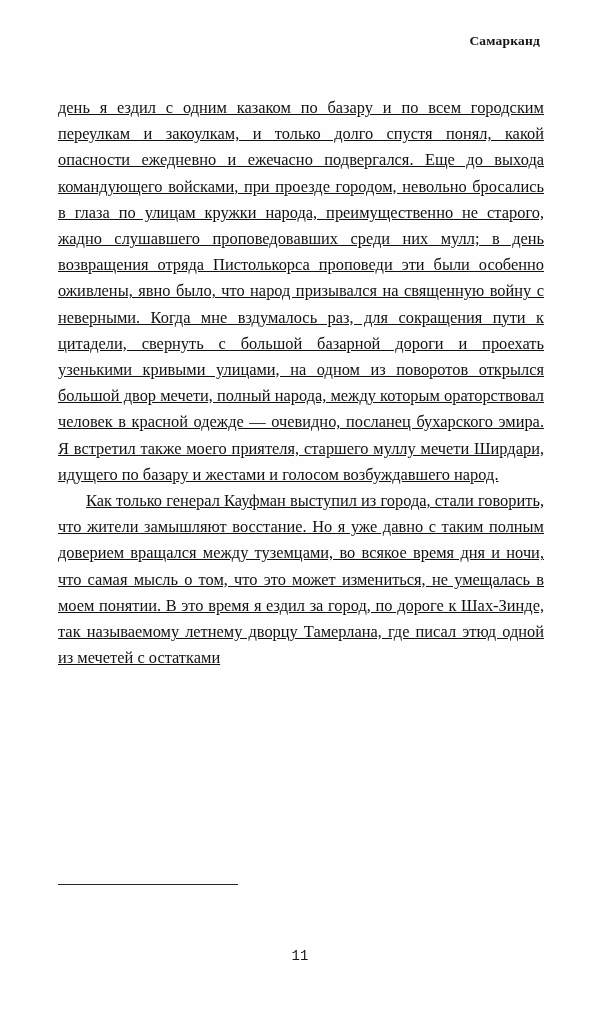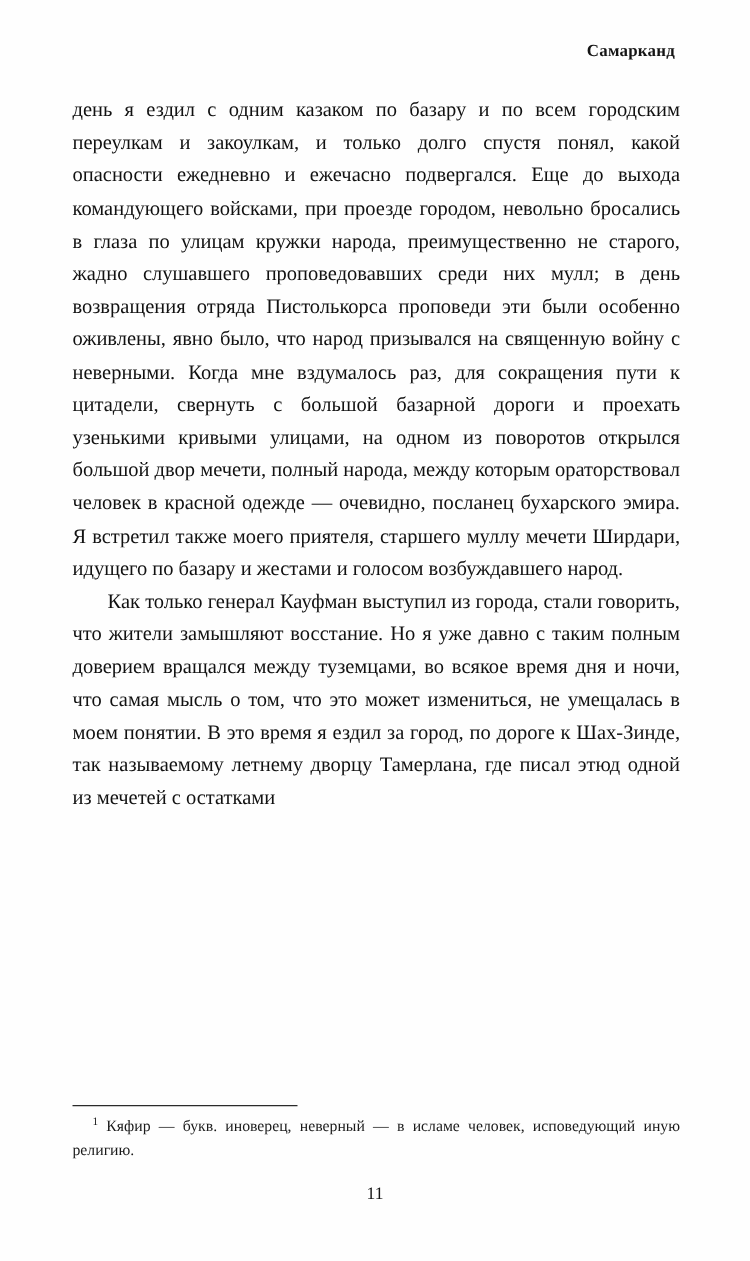--- a/index.html
+++ b/index.html
@@ -26,23 +26,24 @@
     position: absolute;
     top: 33px;
     right: 60px;
     font-size: 13.5px;
     font-weight: bold;
     letter-spacing: 0.2px;
     color: #141414;
   }
   .body-col {
     position: absolute;
-    top: 75px;
+    top: 95px;
     left: 58px;
     width: 486px;
+    text-decoration: underline;
   }
   .body-col p {
     margin: 0;
     font-size: 16.4px;
     line-height: 26.2px;
     text-align: justify;
     text-justify: inter-word;
     -webkit-hyphens: manual;
     hyphens: manual;
     color: #111111;
@@ -75,20 +76,21 @@
     line-height: 0;
   }
   .page-number {
     position: absolute;
     left: 0;
     width: 600px;
     top: 948px;
     text-align: center;
     font-size: 14px;
     color: #161616;
+    font-family: Liberation Mono, monospace;
   }
   sup.fn-ref {
     font-size: 9.5px;
     vertical-align: super;
     line-height: 0;
   }
 </style>
 </head>
 <body>
 
@@ -96,17 +98,16 @@
 
   <div class="header">Самарканд</div>
 
   <div class="body-col">
     <p>день я ездил с одним казаком по базару и по всем городским переулкам и закоулкам, и только долго спустя понял, какой опасности ежедневно и ежечасно подвергался. Еще до выхода командующего войсками, при проезде городом, невольно бросались в глаза по улицам кружки народа, преимущественно не старого, жадно слушавшего проповедовавших среди них мулл; в день возвращения отряда Пистолькорса проповеди эти были особенно оживлены, явно было, что народ призывался на священную войну с неверными. Когда мне вздумалось раз, для сокращения пути к цитадели, свернуть с большой базарной дороги и проехать узенькими кривыми улицами, на одном из поворотов открылся большой двор мечети, полный народа, между которым ораторствовал человек в красной одежде — очевидно, посланец бухарского эмира. Я встретил также моего приятеля, старшего муллу мечети Ширдари, идущего по базару и жестами и голосом возбуждавшего народ.</p>
     <p class="indent">Как только генерал Кауфман выступил из города, стали говорить, что жители замышляют восстание. Но я уже давно с таким полным доверием вращался между туземцами, во всякое время дня и ночи, что самая мысль о том, что это может измениться, не умещалась в моем понятии. В это время я ездил за город, по дороге к Шах-Зинде, так называемому летнему дворцу Тамерлана, где писал этюд одной из мечетей с остатками</p>
   </div>
 
   <div class="footnote-rule"></div>
 
-  <div class="footnote"><sup>1</sup> <span>Кяфир — букв. иноверец, неверный — в исламе человек, исповедующий иную религию.</span></div>
 
   <div class="page-number">11</div>
 
 </div>
 
 </body></html>

